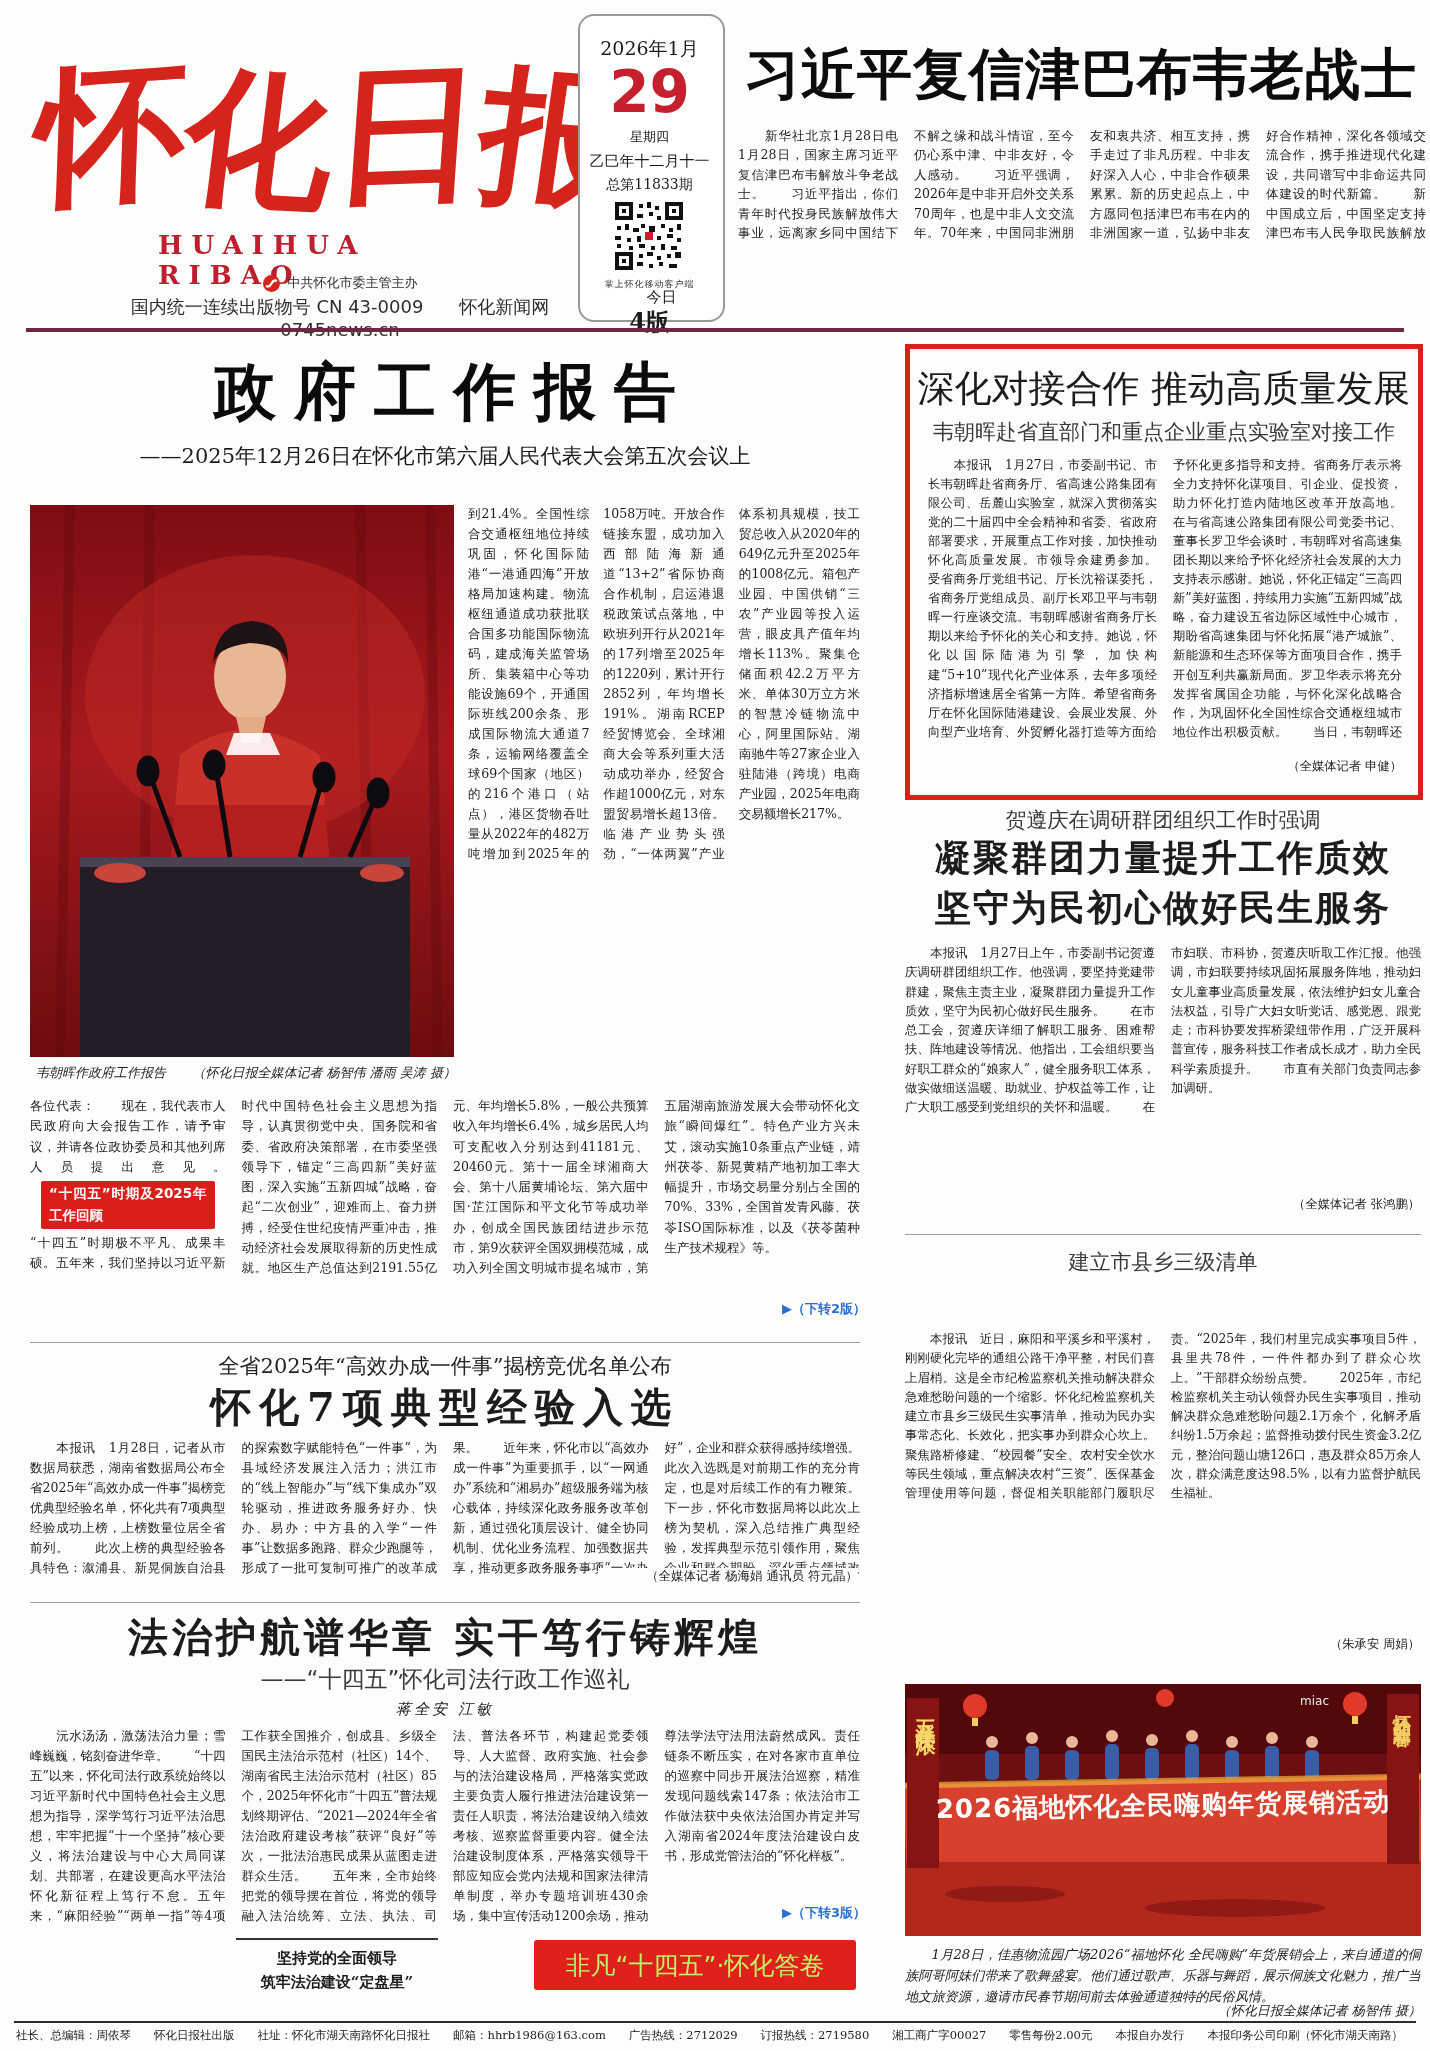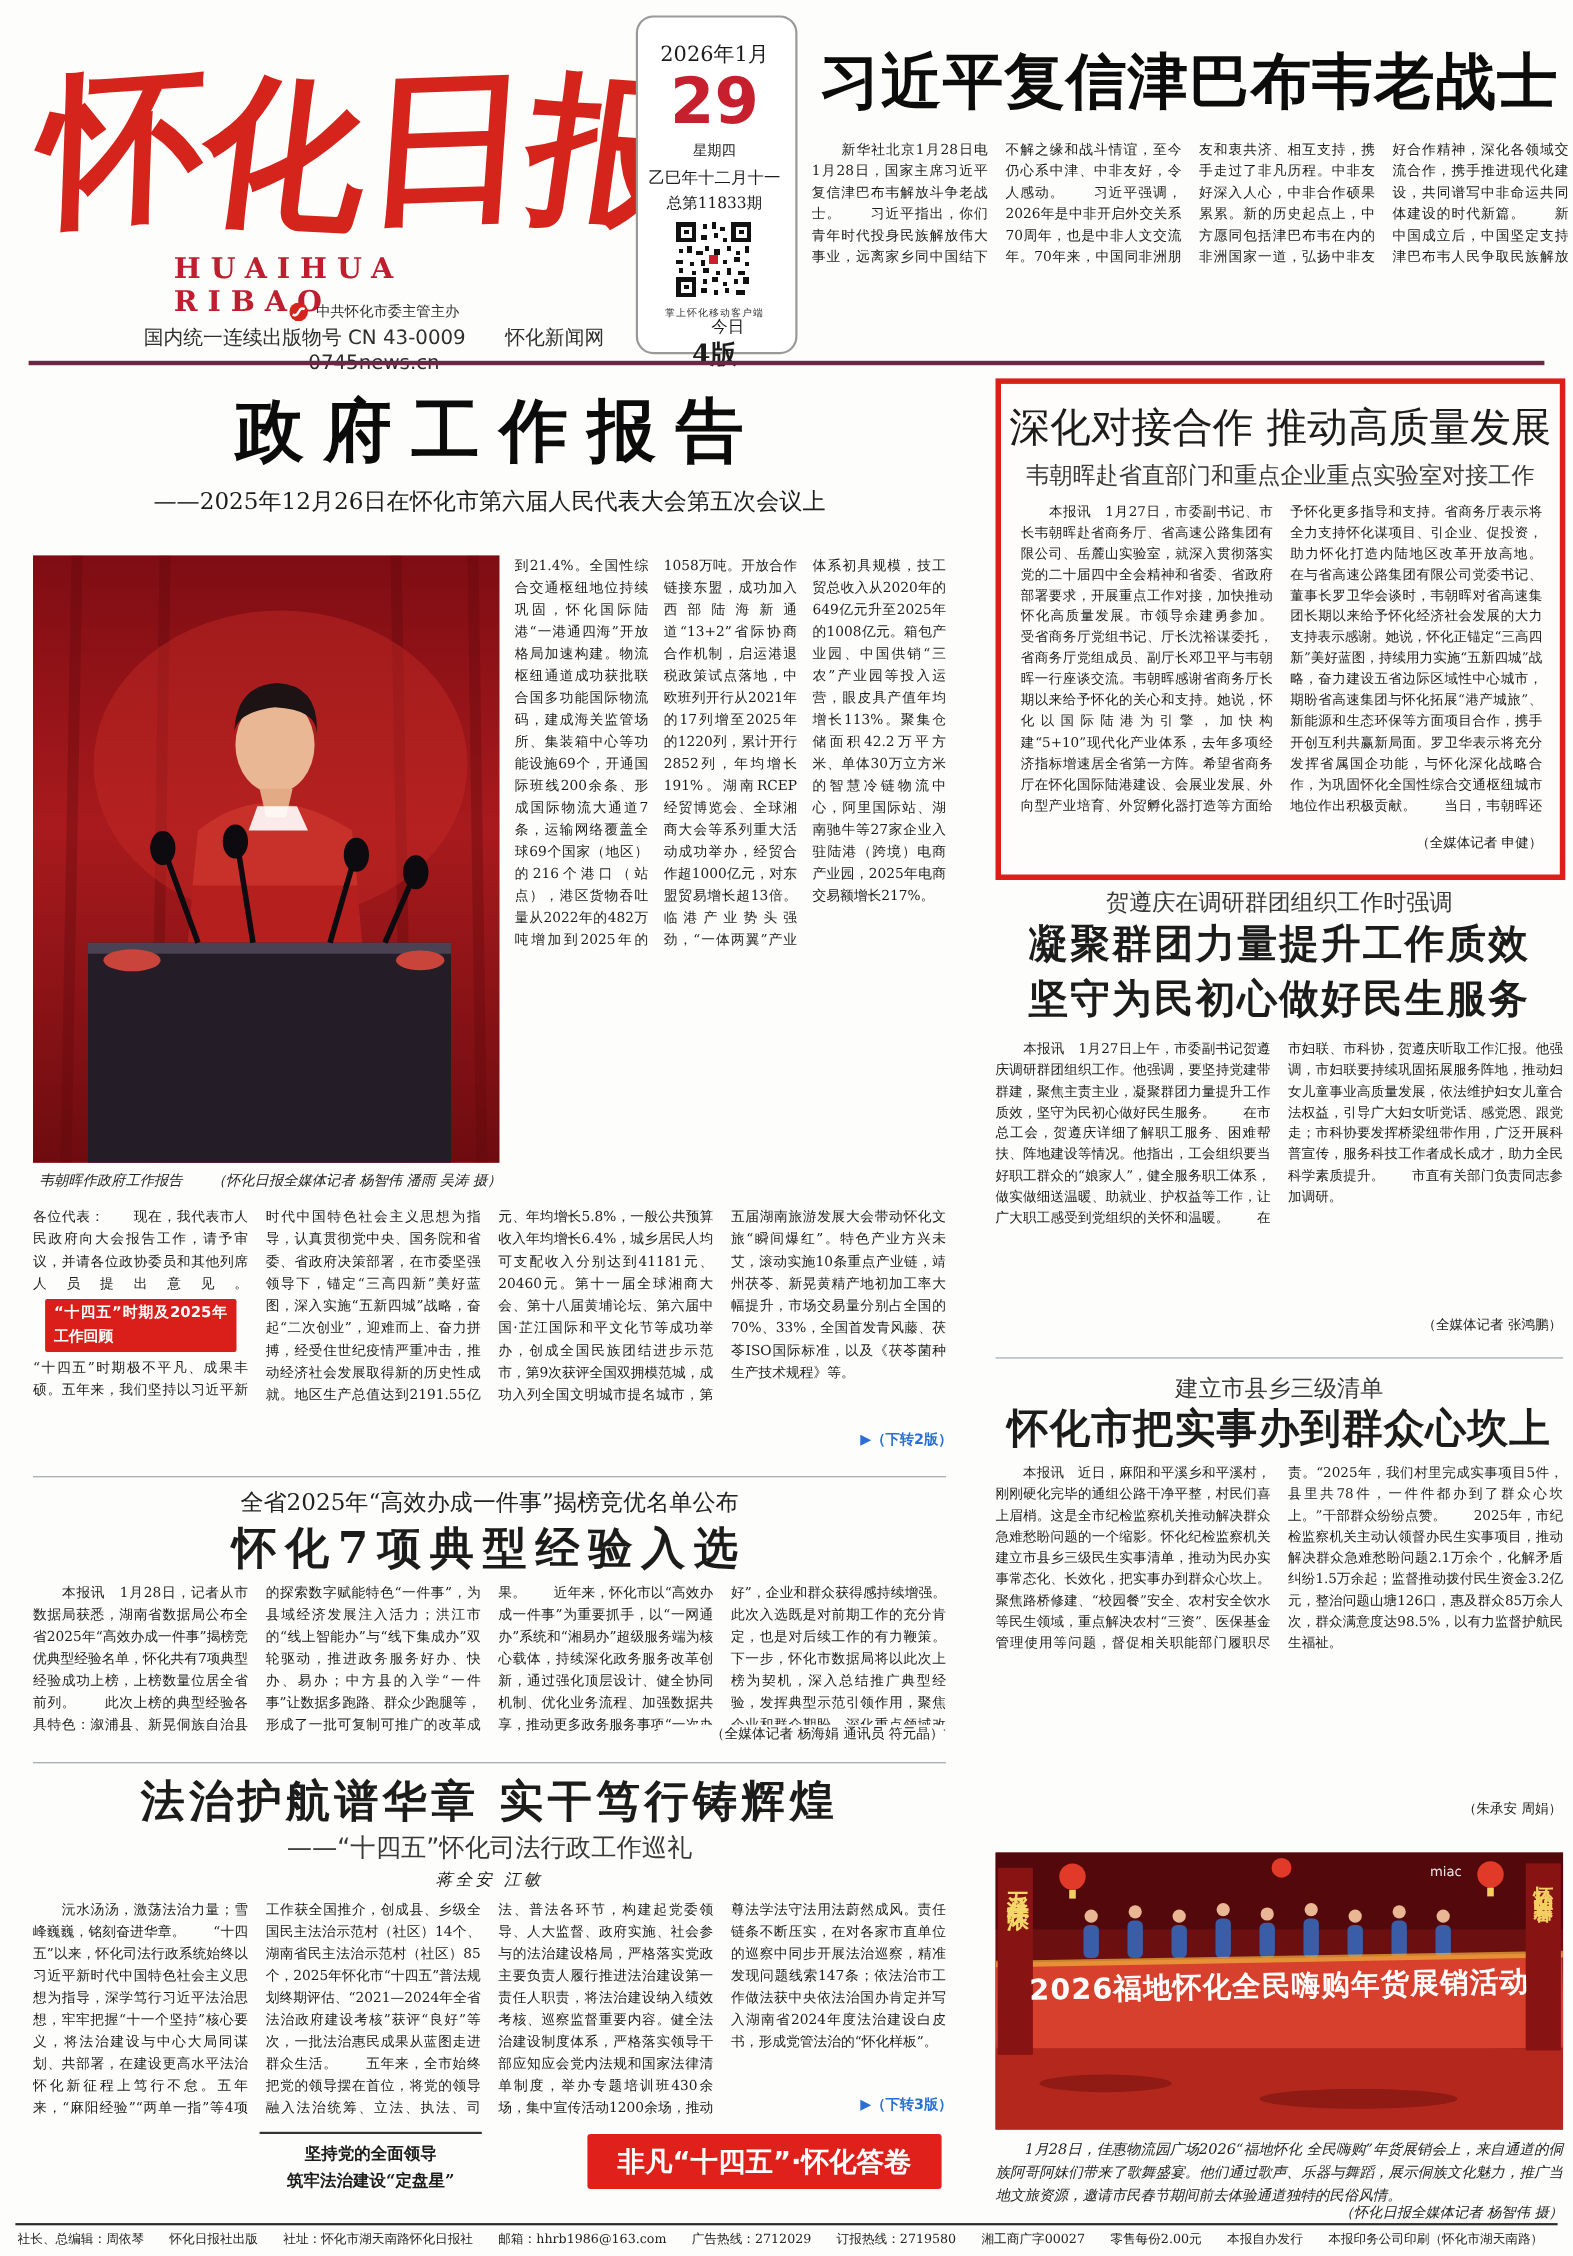--- a/index.html
+++ b/index.html
@@ -68,22 +68,22 @@
 
   
   .lawhead{left:30px;top:1610px;width:830px;font-size:40px;font-weight:900;letter-spacing:4px;}
   .lawsub{left:30px;top:1664px;width:830px;font-size:23px;color:#3a3a3a;font-family:"DejaVu Sans",sans-serif;}
   .lawby{left:30px;top:1700px;width:830px;font-size:15px;font-style:italic;letter-spacing:3px;}
   .lawbody{left:30px;top:1726px;width:830px;height:282px;column-count:4;column-gap:16px;
            font-size:12.5px;line-height:1.6;overflow:hidden;}
   .slogan{left:236px;top:1938px;width:202px;background:#fdfdfb;border-top:2px solid #333;
           font-weight:bold;font-size:15px;text-align:center;line-height:1.6;padding:6px 0 4px;}
   .cont2{left:722px;top:1904px;width:138px;text-align:right;}
-  .chip2{left:534px;top:1940px;width:322px;height:50px;background:#e0201b;color:#ffffff;
-         display:flex;align-items:center;justify-content:center;font-weight:bold;font-size:25px;
+  .chip2{left:534px;top:1940px;width:322px;height:50px;background:#e0201b;color:#bef264;
+         display:flex;align-items:center;justify-content:center;font-weight:normal;font-size:25px;
          font-family:"DejaVu Sans",sans-serif;border-radius:3px;}
 
   
   .redbox{left:905px;top:344px;width:508px;height:446px;border:5px solid #dd1f1a;background:#fffdfb;}
   .dockhead{left:915px;top:364px;width:498px;font-size:37px;font-weight:400;letter-spacing:0px;}
   .docksub{left:915px;top:418px;width:498px;font-size:21px;color:#3a3a3a;font-family:"DejaVu Sans",sans-serif;}
   .dockbody{left:928px;top:456px;width:474px;height:300px;column-count:2;column-gap:16px;
             font-size:12.3px;line-height:1.55;overflow:hidden;}
   .dockcred{left:1160px;top:758px;width:242px;text-align:right;font-size:12.3px;background:#fffdfb;}
 
@@ -292,21 +292,20 @@
   <div class="abs dockcred">（全媒体记者 申健）</div>
 
   <div class="abs qtkick center">贺遵庆在调研群团组织工作时强调</div>
   <div class="abs qthead1 center">凝聚群团力量提升工作质效</div>
   <div class="abs qthead2 center">坚守为民初心做好民生服务</div>
   <div class="abs qtbody justify">　　本报讯　1月27日上午，市委副书记贺遵庆调研群团组织工作。他强调，要坚持党建带群建，聚焦主责主业，凝聚群团力量提升工作质效，坚守为民初心做好民生服务。　　在市总工会，贺遵庆详细了解职工服务、困难帮扶、阵地建设等情况。他指出，工会组织要当好职工群众的“娘家人”，健全服务职工体系，做实做细送温暖、助就业、护权益等工作，让广大职工感受到党组织的关怀和温暖。　　在市妇联、市科协，贺遵庆听取工作汇报。他强调，市妇联要持续巩固拓展服务阵地，推动妇女儿童事业高质量发展，依法维护妇女儿童合法权益，引导广大妇女听党话、感党恩、跟党走；市科协要发挥桥梁纽带作用，广泛开展科普宣传，服务科技工作者成长成才，助力全民科学素质提升。　　市直有关部门负责同志参加调研。</div>
   <div class="abs qtcred">（全媒体记者 张鸿鹏）</div>
 
   <div class="abs rule rule-qd"></div>
   <div class="abs qdkick center">建立市县乡三级清单</div>
-  <div class="abs qdhead center">怀化市把实事办到群众心坎上</div>
   <div class="abs qdbody justify">　　本报讯　近日，麻阳和平溪乡和平溪村，刚刚硬化完毕的通组公路干净平整，村民们喜上眉梢。这是全市纪检监察机关推动解决群众急难愁盼问题的一个缩影。怀化纪检监察机关建立市县乡三级民生实事清单，推动为民办实事常态化、长效化，把实事办到群众心坎上。　　聚焦路桥修建、“校园餐”安全、农村安全饮水等民生领域，重点解决农村“三资”、医保基金管理使用等问题，督促相关职能部门履职尽责。“2025年，我们村里完成实事项目5件，县里共78件，一件件都办到了群众心坎上。”干部群众纷纷点赞。　　2025年，市纪检监察机关主动认领督办民生实事项目，推动解决群众急难愁盼问题2.1万余个，化解矛盾纠纷1.5万余起；监督推动拨付民生资金3.2亿元，整治问题山塘126口，惠及群众85万余人次，群众满意度达98.5%，以有力监督护航民生福祉。</div>
   <div class="abs qdcred">（朱承安 周娟）</div>
 
   <div class="abs photo2">
     <svg width="516" height="252" viewBox="0 0 516 252">
       <rect width="516" height="252" fill="#6c0f10"></rect>
       <rect y="0" width="516" height="70" fill="#53090b"></rect>
       <g fill="#e23a28">
         <circle cx="70" cy="22" r="12"></circle>
           <circle cx="450" cy="20" r="12"></circle>

